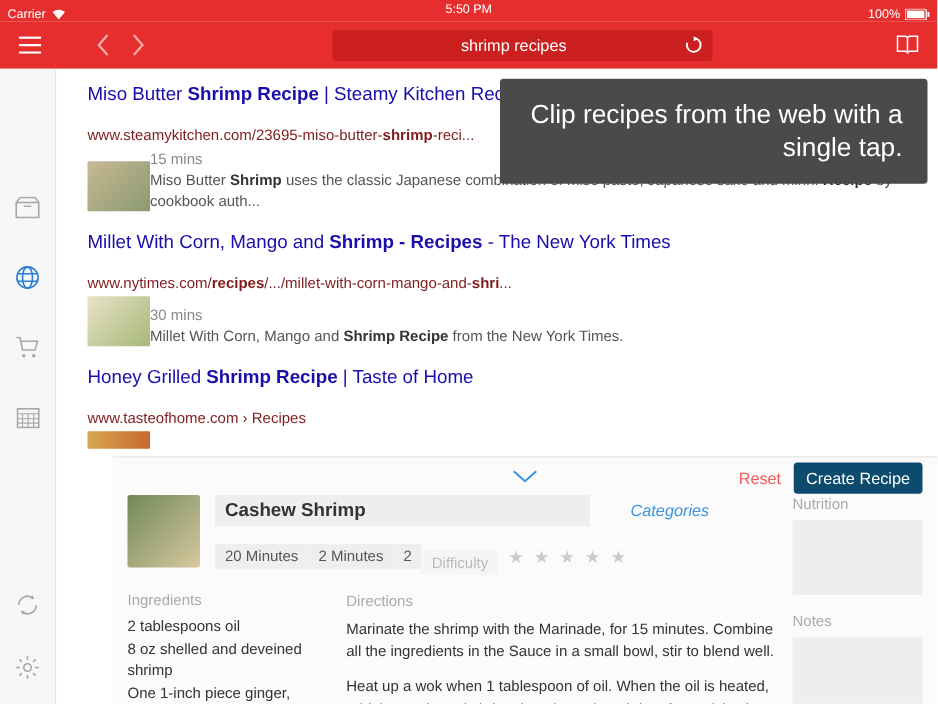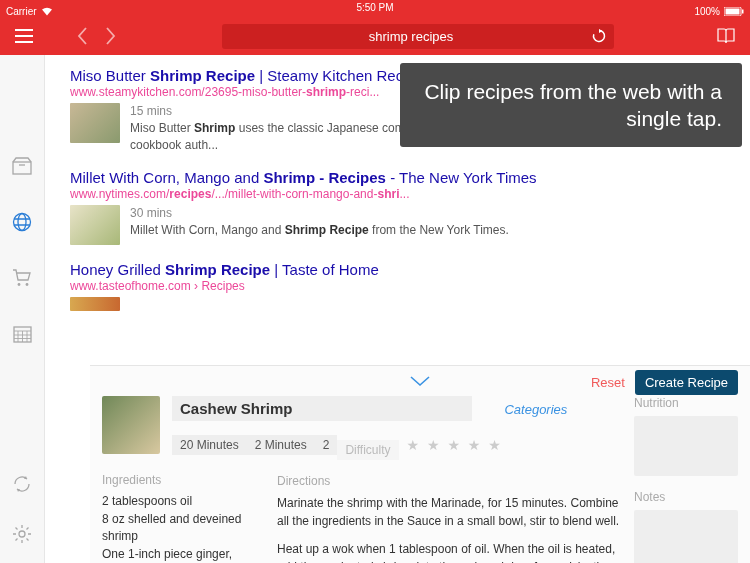--- a/index.html
+++ b/index.html
@@ -8,41 +8,41 @@
   
   .status-bar { height: 17px; background: #e62e2e; display: flex; align-items: flex-end; color: #fff; font-size: 10px; padding: 0 6px; justify-content: space-between; }
   .status-left, .status-right { display:flex; align-items:center; gap:4px; }
   .status-center { position:absolute; left:50%; transform:translateX(-50%); top:2px; font-size:10px; color:#fff; }
   
   
   .nav-bar { height: 38px; background: #e62e2e; display:flex; align-items:center; padding:0 10px; }
   .nav-btn { width:28px; height:28px; display:flex; align-items:center; justify-content:center; color:#fff; }
   .nav-btn.dim { opacity:0.6; }
   .addr-wrap { flex:1; display:flex; justify-content:center; }
-  .addr { width:392px; height:25px; background:#cc2020; border-radius:3px; display:flex; align-items:center; padding:0 8px; color:#fff; font-size:13px; position:relative; }
+  .addr { width:304px; height:25px; background:#cc2020; border-radius:3px; display:flex; align-items:center; padding:0 8px; color:#fff; font-size:13px; position:relative; }
   .addr-text { flex:1; text-align:center; }
   .addr-reload { color:#fff; }
   .book-icon { margin-left:auto; }
 
   
   .left-rail { position:absolute; left:0; top:55px; width:45px; bottom:0; background:#f7f7f7; border-right:1px solid #e6e6e6; display:flex; flex-direction:column; align-items:center; padding-top:100px; gap:34px; }
   .rail-bottom { margin-top:auto; margin-bottom:18px; display:flex; flex-direction:column; gap:28px; align-items:center;}
   .rail-ico { width:22px; height:22px; color:#a8a8a8; display:flex; align-items:center; justify-content:center; }
   .rail-ico.active { color:#2a7dd6; }
 
   
   .main { position:absolute; left:45px; right:0; top:55px; bottom:0; overflow:hidden; background:#fff; }
   
   .results { padding:12px 25px; }
   .result { margin-bottom:16px; }
   .result-title { font-size:15px; color:#1a0dab; }
   .result-title b { font-weight:600; }
-  .result-url { font-size:12px; color:#ec4899; margin-top:1px; }
+  .result-url { font-size:12px; color:#7f1d1d; margin-top:17px; }
   .result-url b { font-weight:600; }
-  .result-body { display:flex; gap:10px; margin-top:4px; }
+  .result-body { display:flex; margin-top:4px;align-items:flex-end; }
   .thumb { width:50px; height:40px; background:linear-gradient(135deg,#c8b896,#8a9a6e); border-radius:1px; flex-shrink:0; }
   .thumb.t2 { background:linear-gradient(135deg,#e8e3c8,#a8b878); }
   .thumb.t3 { width:50px; height:14px; background:linear-gradient(90deg,#d8a850,#c86830); }
   .result-text { font-size:12px; color:#555; line-height:1.4; }
   .result-time { color:#888; font-size:12px; }
   .result-text b { color:#333; font-weight:600; }
 
   
   .overlay-tip { position:absolute; right:8px; top:63px; width:342px; height:84px; background:#4a4a4a; border-radius:3px; color:#fff; font-size:21px; font-weight:300; display:flex; align-items:center; justify-content:center; text-align:right; padding:12px 20px; line-height:1.3; }
 

